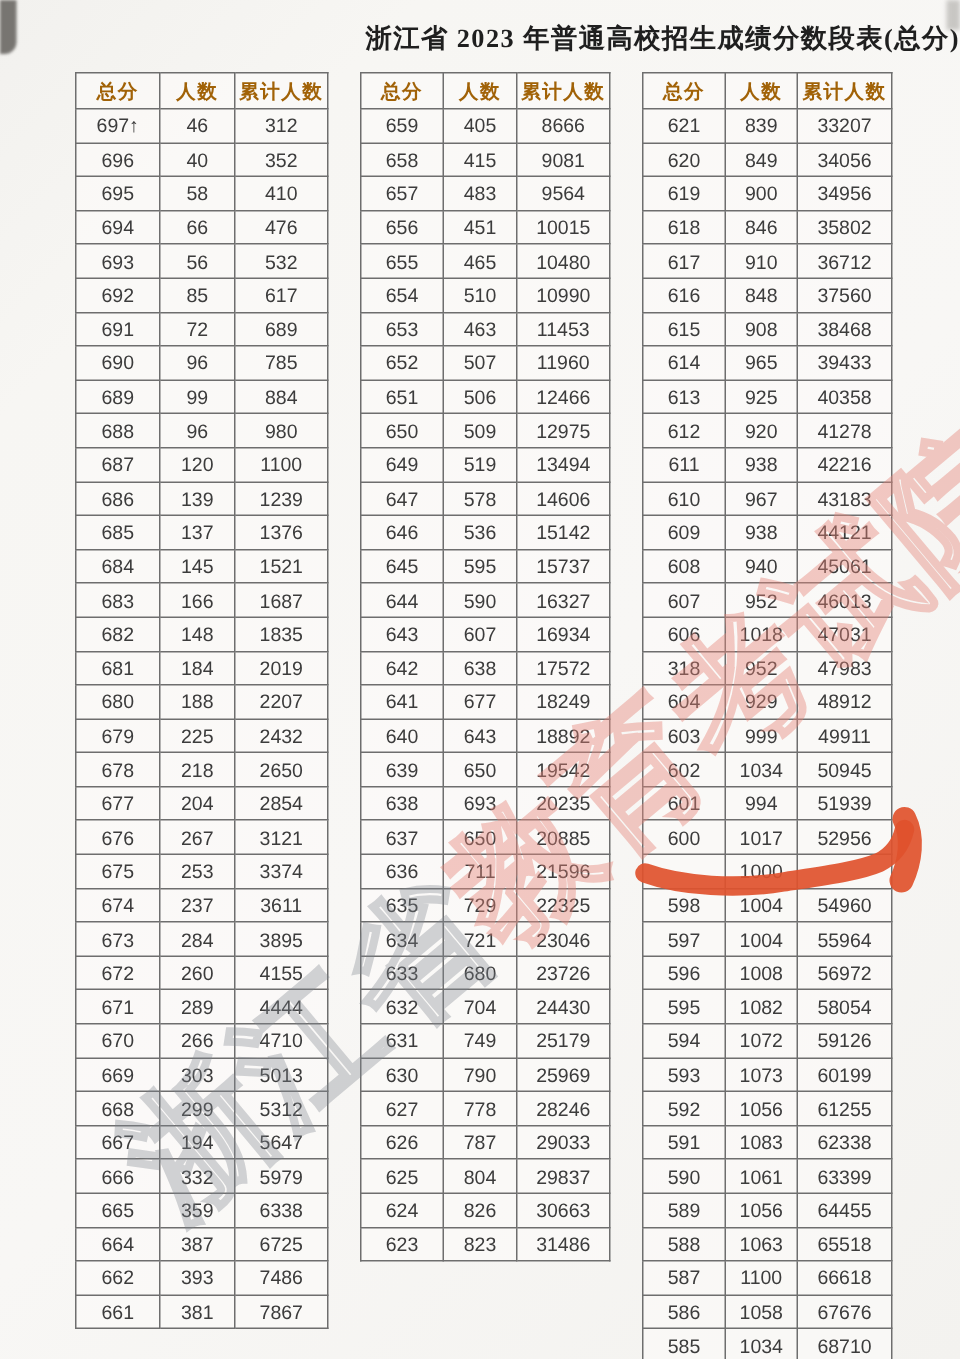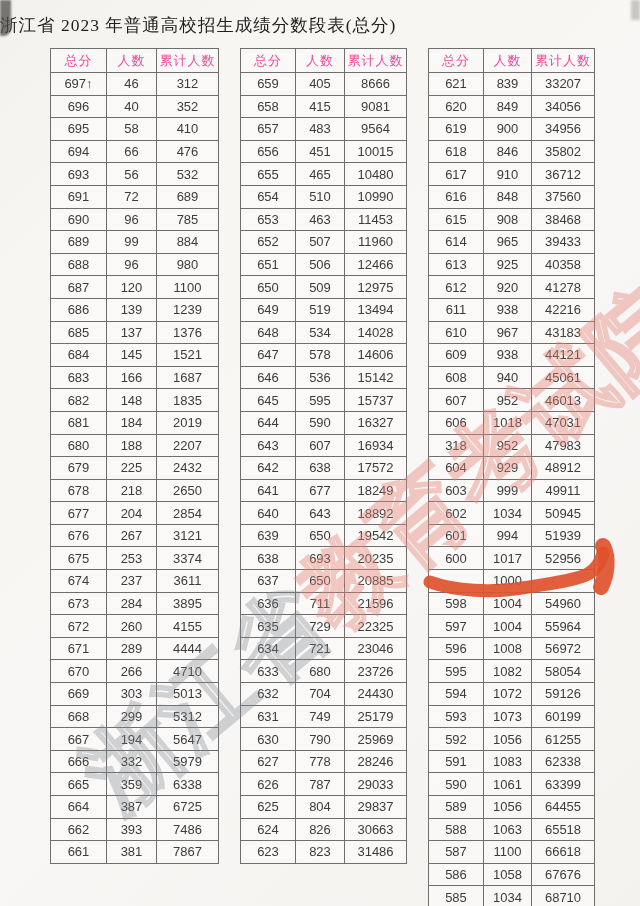--- a/index.html
+++ b/index.html
@@ -5,43 +5,43 @@
   * { margin:0; padding:0; box-sizing:border-box; }
   html,body { width:640px; height:906px; }
   body {
     position:relative;
     overflow:hidden;
     background:linear-gradient(135deg,#f2f1ee 0%,#f7f6f3 18%,#f8f7f5 55%,#f3f2ef 100%);
     font-family:"Liberation Sans", sans-serif;
   }
   .page-title {
     position:absolute; top:13px; left:0; width:640px;
-    text-align:left;
+    text-align:right;
     font-family:"Liberation Serif","DejaVu Serif",serif;
-    font-size:17.5px; font-weight:400; color:#1f1f1f; letter-spacing:1px;
+    font-size:17.5px; font-weight:700; color:#1f1f1f; letter-spacing:1px;
     z-index:2;
   }
   table.score-table {
     position:absolute; top:48px;
     border-collapse:collapse; table-layout:fixed;
     background:rgba(252,251,249,0.65);
     z-index:1;
   }
   #table-1 { left:50px;  width:168px; }
   #table-2 { left:240px; width:166px; }
   #table-3 { left:428px; width:166px; }
   table.score-table th, table.score-table td {
     border:1px solid #6e6e6e;
     text-align:center; vertical-align:middle;
     padding:0; line-height:1;
     overflow:hidden; white-space:nowrap;
   }
   table.score-table { border:1px solid #5d5d5d; }
   table.score-table th {
-    height:24px; font-size:13px; font-weight:400; color:#ec4899; letter-spacing:1px;
+    height:24px; font-size:13px; font-weight:700; color:#a16207; letter-spacing:1px;
   }
   table.score-table td {
     height:22.6px; font-size:13px; color:#3c3c3c;
   }
   .watermark {
     position:absolute; left:58px; top:742px;
     transform:rotate(-40deg); transform-origin:0 0;
     font-family:"Liberation Serif","DejaVu Serif",serif;
     font-size:92px; font-weight:700; letter-spacing:2px; white-space:nowrap;
     color:transparent; z-index:4; pointer-events:none;
@@ -103,20 +103,25 @@
         <td>694</td>
         <td>66</td>
         <td>476</td>
       </tr>
       <tr>
         <td>693</td>
         <td>56</td>
         <td>532</td>
       </tr>
       <tr>
+        <td>692</td>
+        <td>85</td>
+        <td>617</td>
+      </tr>
+      <tr>
         <td>691</td>
         <td>72</td>
         <td>689</td>
       </tr>
       <tr>
         <td>690</td>
         <td>96</td>
         <td>785</td>
       </tr>
       <tr>
@@ -325,25 +330,20 @@
         <td>650</td>
         <td>509</td>
         <td>12975</td>
       </tr>
       <tr>
         <td>649</td>
         <td>519</td>
         <td>13494</td>
       </tr>
       <tr>
-        <td>648</td>
-        <td>534</td>
-        <td>14028</td>
-      </tr>
-      <tr>
         <td>647</td>
         <td>578</td>
         <td>14606</td>
       </tr>
       <tr>
         <td>646</td>
         <td>536</td>
         <td>15142</td>
       </tr>
       <tr>

